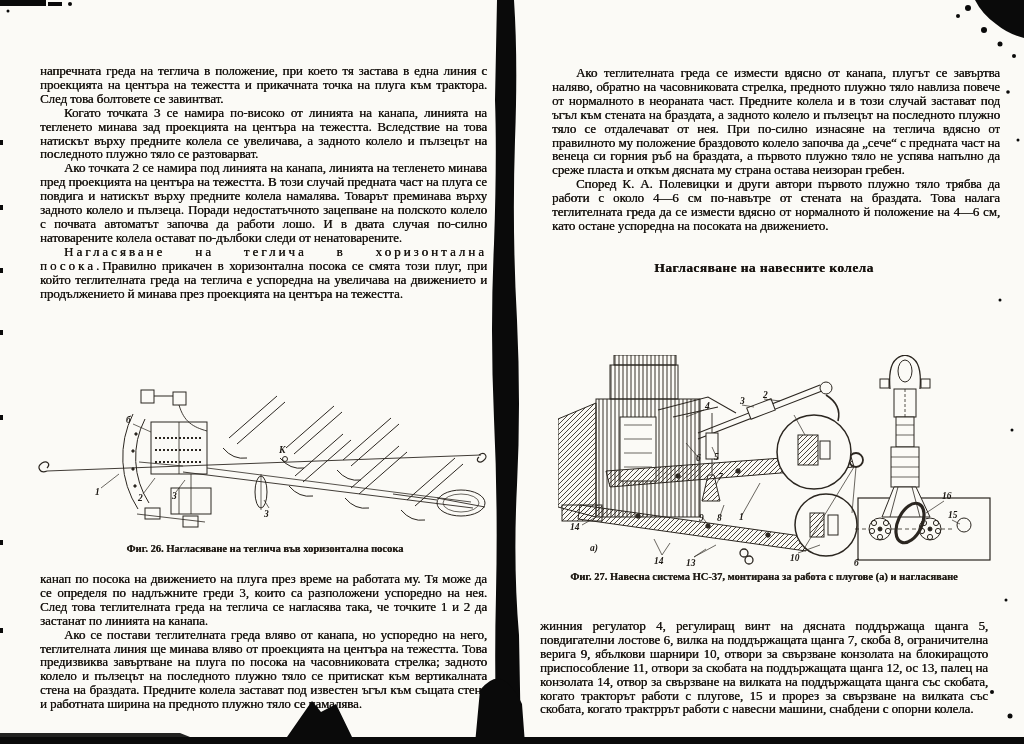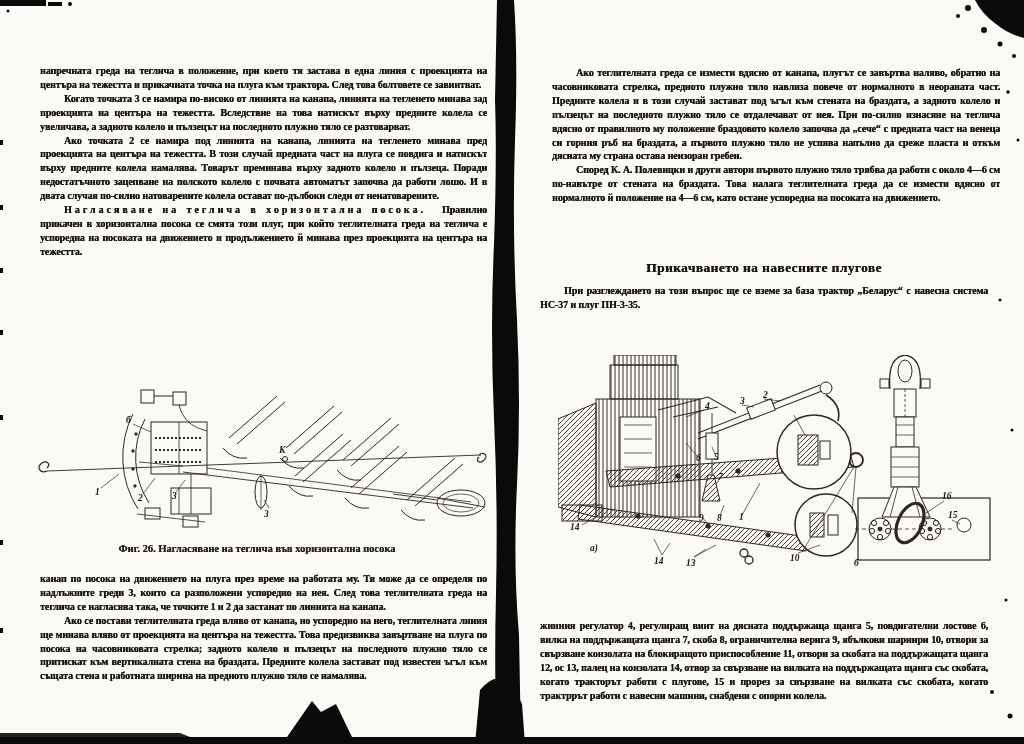--- a/index.html
+++ b/index.html
@@ -2,27 +2,27 @@
 <html><head>
 <meta charset="utf-8">
 <style>
   html,body{margin:0;padding:0;background:#6b6b66;}
   #scan{
     position:relative;width:1024px;height:744px;overflow:hidden;
     background:#fbfaf6;color:#181410;
     font-family:"Liberation Serif","DejaVu Serif",serif;
   }
   .tb{
-    position:absolute;text-align:justify;font-weight:bold;
-    font-size:10px;line-height:13.9px;letter-spacing:-0.1px;
+    position:absolute;text-align:justify;font-weight:normal;
+    font-size:13px;line-height:13.9px;letter-spacing:-0.1px;
     text-shadow:0.3px 0 0 currentColor;overflow:hidden;
   }
   .tb p{margin:0;text-indent:24px;}
   .tb p.flush{text-indent:0;}
-  .spaced{letter-spacing:3px;margin-right:16px;}
+  .spaced{letter-spacing:3px;margin-right:0;}
   .fig-cap{
     position:absolute;text-align:center;font-weight:bold;
     font-size:10.5px;line-height:12.5px;color:#241f19;
     text-shadow:0.2px 0 0 currentColor;
   }
   .section-head{
     position:absolute;text-align:center;font-weight:bold;font-size:13.5px;
     letter-spacing:0.4px;text-shadow:0.3px 0 0 currentColor;
   }
   .figure{position:absolute;}
@@ -33,21 +33,21 @@
 <body>
 
 <div id="scan">
 
   <div>
 
     <div class="tb" style="left:40px;top:64px;width:447px;height:304px;">
       <p class="flush">напречната греда на теглича в положение, при което тя застава в една линия с проекцията на центъра на тежестта и прикачната точка на плуга към трактора. След това болтовете се завинтват.</p>
       <p>Когато точката 3 се намира по-високо от линията на канапа, линията на тегленето минава зад проекцията на центъра на тежестта. Вследствие на това натискът върху предните колела се увеличава, а задното колело и пълзецът на последното плужно тяло се разтоварват.</p>
       <p>Ако точката 2 се намира под линията на канапа, линията на тегленето минава пред проекцията на центъра на тежестта. В този случай предната част на плуга се повдига и натискът върху предните колела намалява. Товарът преминава върху задното колело и пълзеца. Поради недостатъчното зацепване на полското колело с почвата автоматът започва да работи лошо. И в двата случая по-силно натоварените колела остават по-дълбоки следи от ненатоварените.</p>
-      <p><span class="spaced">Нагласяване на теглича в хоризонтална посока.</span><span>Правилно прикачен в хоризонтална посока се смята този плуг, при който теглителната греда на теглича е успоредна на посоката на движението и продължението й минава през проекцията на центъра на тежестта.</span></p>
+      <p><span class="spaced">Нагласяване на теглича в хоризонтална посока.</span><span>Правилно прикачен в хоризонтална посока се смята този плуг, при който теглителната греда на теглича е успоредна на увеличава на движението и продължението й минава през проекцията на центъра на тежестта.</span></p>
     </div>
 
     <div class="figure" style="left:33px;top:376px;width:462px;height:158px;">
       <svg width="462" height="158" viewBox="0 0 462 158">
         <g class="fig-stroke" stroke="#2b2620" fill="none" stroke-width="1">
 
           <path d="M14,95 L448,79" stroke-width="0.9"></path>
           <path d="M14,95 c-7,3 -11,-4 -5,-8 c5,-3 9,1 5,5" stroke-width="1.2"></path>
           <path d="M446,79 c6,-4 10,2 4,6 c-4,3 -8,-1 -4,-4" stroke-width="1.2"></path>
 
@@ -100,39 +100,38 @@
           <text x="93" y="47">б</text>
           <text x="62" y="119">1</text>
           <text x="105" y="125">2</text>
           <text x="139" y="123">3</text>
           <text x="246" y="77">К</text>
           <text x="231" y="141">3</text>
         </g>
       </svg>
     </div>
 
-    <div class="fig-cap" style="left:47px;top:543px;width:420px;">Фиг. 26. Нагласяване на теглича във хоризонтална посока</div>
+    <div class="fig-cap" style="left:55px;top:543px;width:420px;">Фиг. 26. Нагласяване на теглича във хоризонтална посока</div>
 
     <div class="tb" style="left:40px;top:572px;width:447px;height:158px;">
       <p class="flush">канап по посока на движението на плуга през време на работата му. Тя може да се определя по надлъжните греди 3, които са разположени успоредно на нея. След това теглителната греда на теглича се нагласява така, че точките 1 и 2 да застанат по линията на канапа.</p>
       <p>Ако се постави теглителната греда вляво от канапа, но успоредно на него, теглителната линия ще минава вляво от проекцията на центъра на тежестта. Това предизвиква завъртване на плуга по посока на часовниковата стрелка; задното колело и пълзецът на последното плужно тяло се притискат към вертикалната стена на браздата. Предните колела застават под известен ъгъл към същата стена и работната ширина на предното плужно тяло се намалява.</p>
     </div>
   </div>
 
   <div>
 
     <div class="tb" style="left:552px;top:66px;width:448px;height:188px;">
       <p>Ако теглителната греда се измести вдясно от канапа, плугът се завъртва наляво, обратно на часовниковата стрелка, предното плужно тяло навлиза повече от нормалното в неораната част. Предните колела и в този случай застават под ъгъл към стената на браздата, а задното колело и пълзецът на последното плужно тяло се отдалечават от нея. При по-силно изнасяне на теглича вдясно от правилното му положение браздовото колело започва да „сече“ с предната част на венеца си горния ръб на браздата, а първото плужно тяло не успява напълно да среже пласта и откъм дясната му страна остава неизоран гребен.</p>
       <p>Според К. А. Полевицки и други автори първото плужно тяло трябва да работи с около 4—6 см по-навътре от стената на браздата. Това налага теглителната греда да се измести вдясно от нормалното й положение на 4—6 см, като остане успоредна на посоката на движението.</p>
     </div>
 
-    <div class="section-head" style="left:540px;top:260px;width:448px;">Прикачването на навесните плугове</div>
+    <div class="section-head" style="left:540px;top:260px;width:448px;">Нагласяване на навесните колела</div>
 
     <div class="tb" style="left:540px;top:284px;width:448px;height:62px;">
-      <p>При разглеждането на този въпрос ще се вземе за база трактор „Беларус“ с навесна система НС-37 и плуг ПН-3-35.</p>
     </div>
 
     <div class="figure" style="left:558px;top:355px;width:442px;height:214px;">
       <svg width="442" height="214" viewBox="0 0 442 214">
         <defs>
           <pattern id="hv" width="4" height="4" patternUnits="userSpaceOnUse">
             <path d="M1,0 V4" stroke="#353028" stroke-width="1"></path>
           </pattern>
           <pattern id="hd" width="5" height="5" patternUnits="userSpaceOnUse">
             <path d="M0,5 L5,0" stroke="#353028" stroke-width="0.9"></path>
@@ -235,20 +234,21 @@
           <text x="128" y="211">13</text>
           <text x="232" y="206">10</text>
           <text x="384" y="144">16</text>
           <text x="390" y="163">15</text>
           <text x="296" y="211">б</text>
         </g>
       </svg>
     </div>
 
     <div class="fig-cap" style="left:548px;top:571px;width:432px;">
+      <div>Фиг. 27. Навесна система НС-37, монтирана за работа с плугове (а) и нагласяване</div>
     </div>
 
     <div class="tb" style="left:540px;top:619px;width:448px;height:114px;">
       <p class="flush">жинния регулатор 4, регулиращ винт на дясната поддържаща щанга 5, повдигателни лостове 6, вилка на поддържащата щанга 7, скоба 8, ограничителна верига 9, ябълкови шарнири 10, отвори за свързване конзолата на блокиращото приспособление 11, отвори за скобата на поддържащата щанга 12, ос 13, палец на конзолата 14, отвор за свързване на вилката на поддържащата щанга със скобата, когато тракторът работи с плугове, 15 и прорез за свързване на вилката със скобата, когато трактррът работи с навесни машини, снабдени с опорни колела.</p>
     </div>
   </div>
 
   <svg width="1024" height="744" viewBox="0 0 1024 744" style="position:absolute;left:0;top:0;pointer-events:none;">
     <g fill="#0a0a0a">
 

